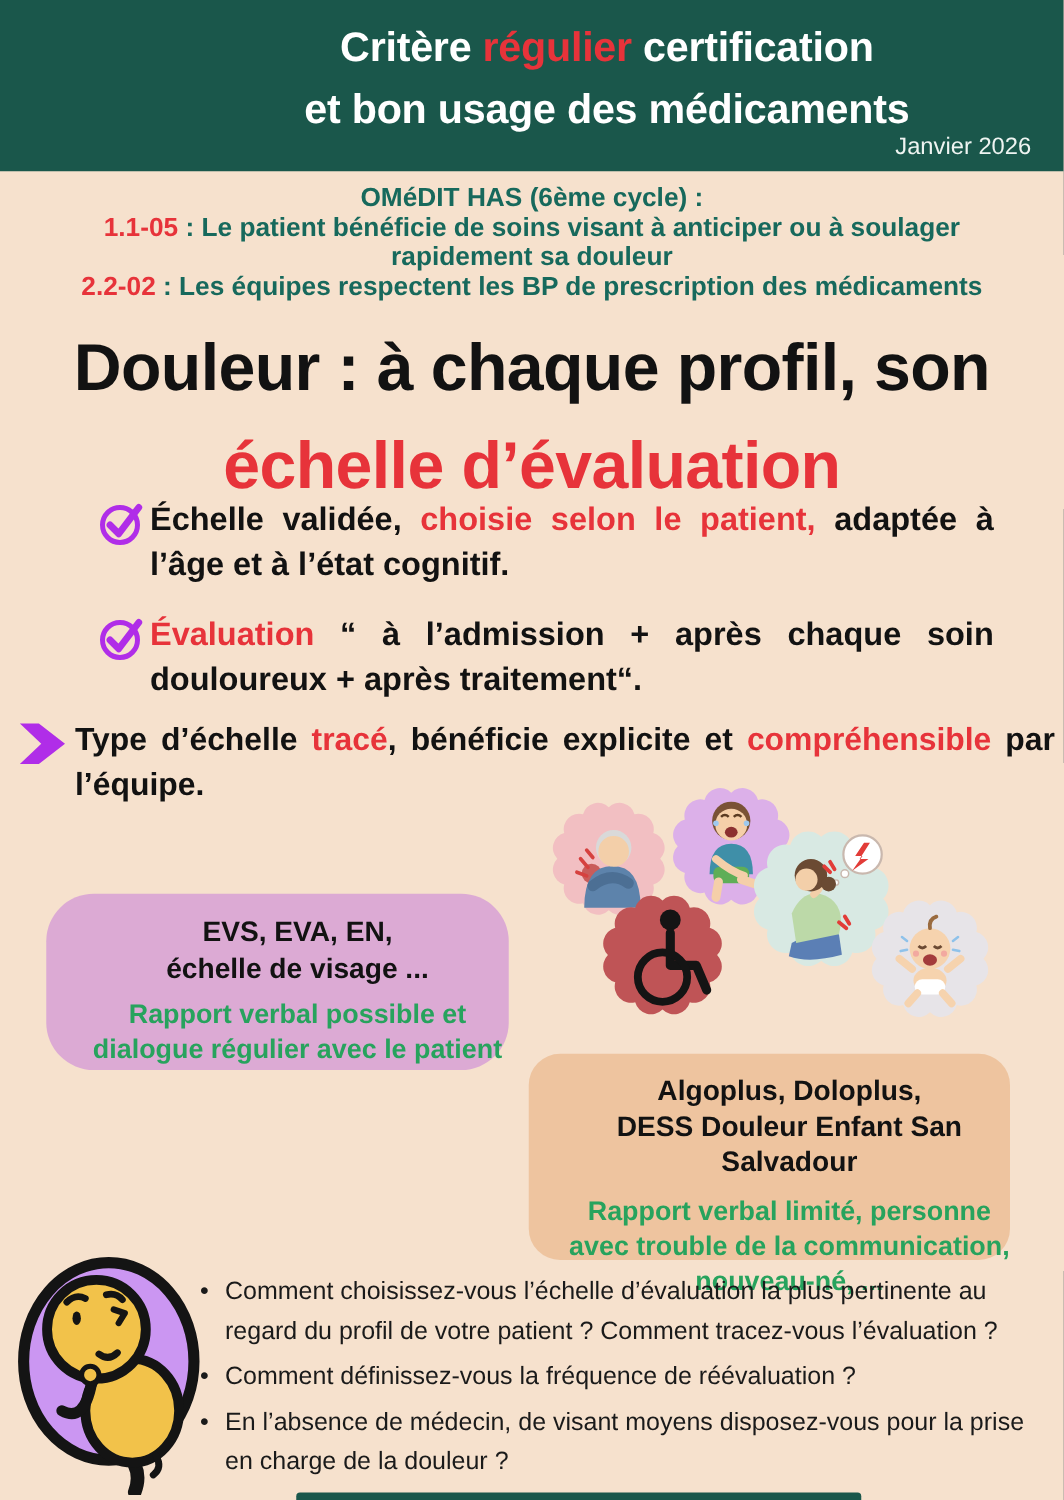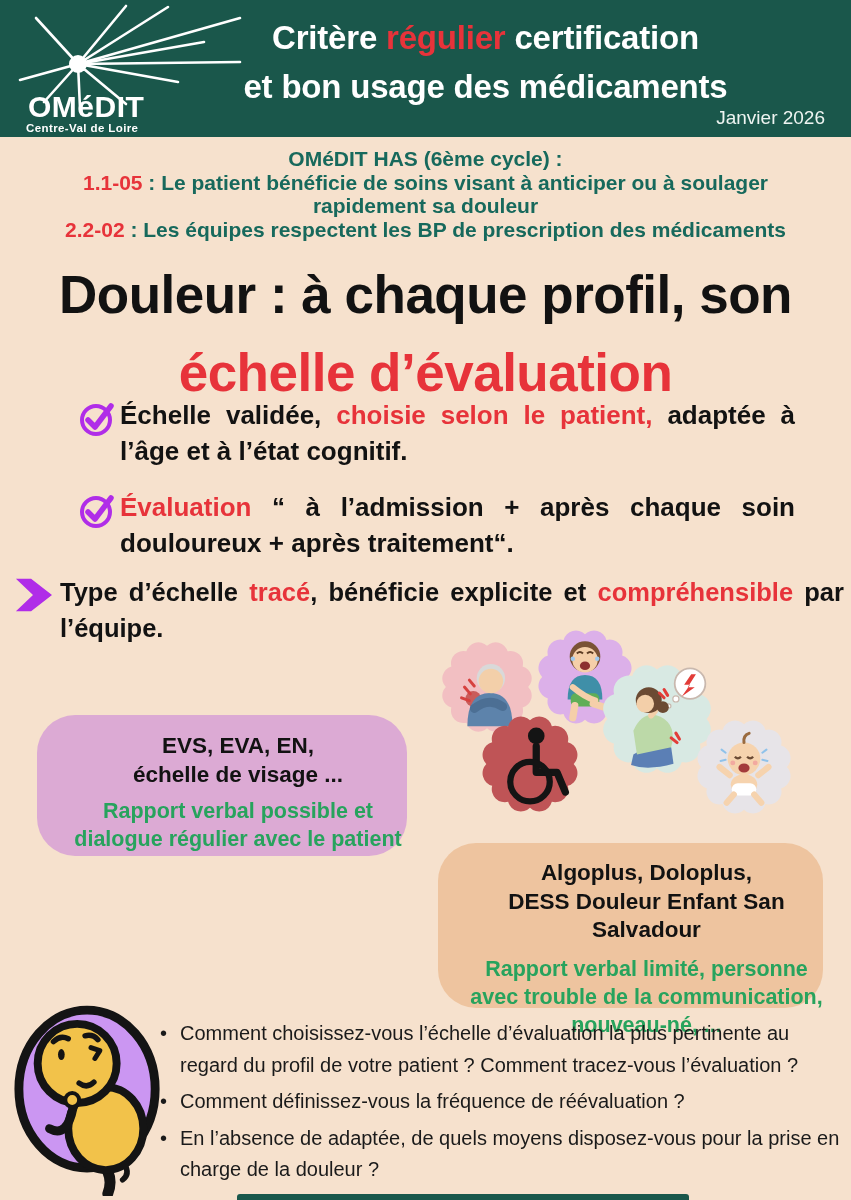--- a/index.html
+++ b/index.html
@@ -40,59 +40,39 @@
   .b-check2{top:489px;left:120px;right:56px;}
   .b-arrow{top:574px;left:60px;right:7px;font-size:25.5px;}
   .b-check1 .icon,.b-check2 .icon{left:-42px;top:1px;width:40px;height:40px;}
   .b-arrow .icon{left:-48px;top:2px;width:42px;height:38px;}
   
   .blob{position:absolute;}
   .blob svg{display:block;width:100%;height:100%;}
   
   .bubble{position:absolute;border-radius:38px;text-align:center;font-weight:bold;padding-left:32px;}
   .bubble-pink{left:37px;top:715px;width:370px;height:141px;background:var(--pink-bubble);padding-top:17px;}
-  .bubble-orange{left:438px;top:843px;width:385px;height:165px;background:var(--orange-bubble);padding-top:16px;}
+  .bubble-orange{left:423px;top:843px;width:385px;height:165px;background:var(--orange-bubble);padding-top:16px;border-radius:25px;}
   .bubble .t{font-size:22.5px;line-height:1.27;color:var(--ink);}
   .bubble .d{margin-top:9px;font-size:21.5px;line-height:1.3;color:var(--green-text);}
   .bubble-orange .d{margin-top:11px;}
   
   .thinker{position:absolute;left:10px;top:998px;width:158px;height:198px;}
   .questions{position:absolute;left:158px;top:1018px;right:8px;list-style:none;}
   .questions li{position:relative;padding-left:22px;font-size:20px;line-height:31.5px;color:#1a1a1a;margin-bottom:5px;}
   .questions li::before{content:"\2022";position:absolute;left:2px;top:0;font-size:20px;}
   
   .footer-bar{position:absolute;left:237px;bottom:0;width:452px;height:6px;
     background:var(--teal-dark);border-radius:3px 3px 0 0;}
 </style>
 </head>
 <body>
 
 <div class="page">
 
   <header class="header">
-    <div class="logo">
-      <svg viewBox="0 0 240 132">
-        <g stroke="#ffffff" stroke-width="2.6" stroke-linecap="round">
-          <line x1="70" y1="60" x2="118" y2="2"></line>
-          <line x1="70" y1="60" x2="160" y2="3"></line>
-          <line x1="70" y1="60" x2="232" y2="14"></line>
-          <line x1="70" y1="60" x2="196" y2="38"></line>
-          <line x1="70" y1="60" x2="232" y2="58"></line>
-          <line x1="70" y1="60" x2="170" y2="78"></line>
-          <line x1="70" y1="60" x2="118" y2="100"></line>
-          <line x1="70" y1="60" x2="72" y2="104"></line>
-          <line x1="70" y1="60" x2="36" y2="98"></line>
-          <line x1="70" y1="60" x2="12" y2="76"></line>
-          <line x1="70" y1="60" x2="28" y2="14"></line>
-        </g>
-        <circle cx="70" cy="60" r="9" fill="#ffffff"></circle>
-      </svg>
-      <div class="logo-name">OMéDIT</div>
-      <div class="logo-sub">Centre-Val de Loire</div>
-    </div>
     <div class="header-title">
       <div><span class="c-w">Critère </span><span class="c-red">régulier</span><span class="c-w"> certification</span></div>
       <div class="c-w">et bon usage des médicaments</div>
     </div>
     <div class="header-date">Janvier 2026</div>
   </header>
 
   <section class="has">
     <div>OMéDIT HAS (6ème cycle) :</div>
     <div><span class="c-red">1.1-05</span><span class="c-teal"> : Le patient bénéficie de soins visant à anticiper ou à soulager rapidement sa douleur</span></div>
@@ -249,18 +229,18 @@
       <path d="M70,86 q8,6 15,-1"></path>
       <path d="M116,168 q6,10 -2,16"></path>
     </g>
     <ellipse cx="52" cy="57" rx="3.4" ry="5.5" fill="#141414"></ellipse>
     <path d="M82,50 l9,3 l-5,8" fill="none" stroke="#141414" stroke-width="5" stroke-linecap="round" stroke-linejoin="round"></path>
   </svg>
 
   <ul class="questions">
     <li>Comment choisissez-vous l’échelle d’évaluation la plus pertinente au regard du profil de votre patient ? Comment tracez-vous l’évaluation ?</li>
     <li>Comment définissez-vous la fréquence de réévaluation ?</li>
-    <li>En l’absence de adaptée, de quels moyens disposez-vous pour la prise en charge de la douleur ?</li>
+    <li>En l’absence de médecin, de visant moyens disposez-vous pour la prise en charge de la douleur ?</li>
   </ul>
 
   <div class="footer-bar"></div>
 
 </div>
 
 </body></html>

